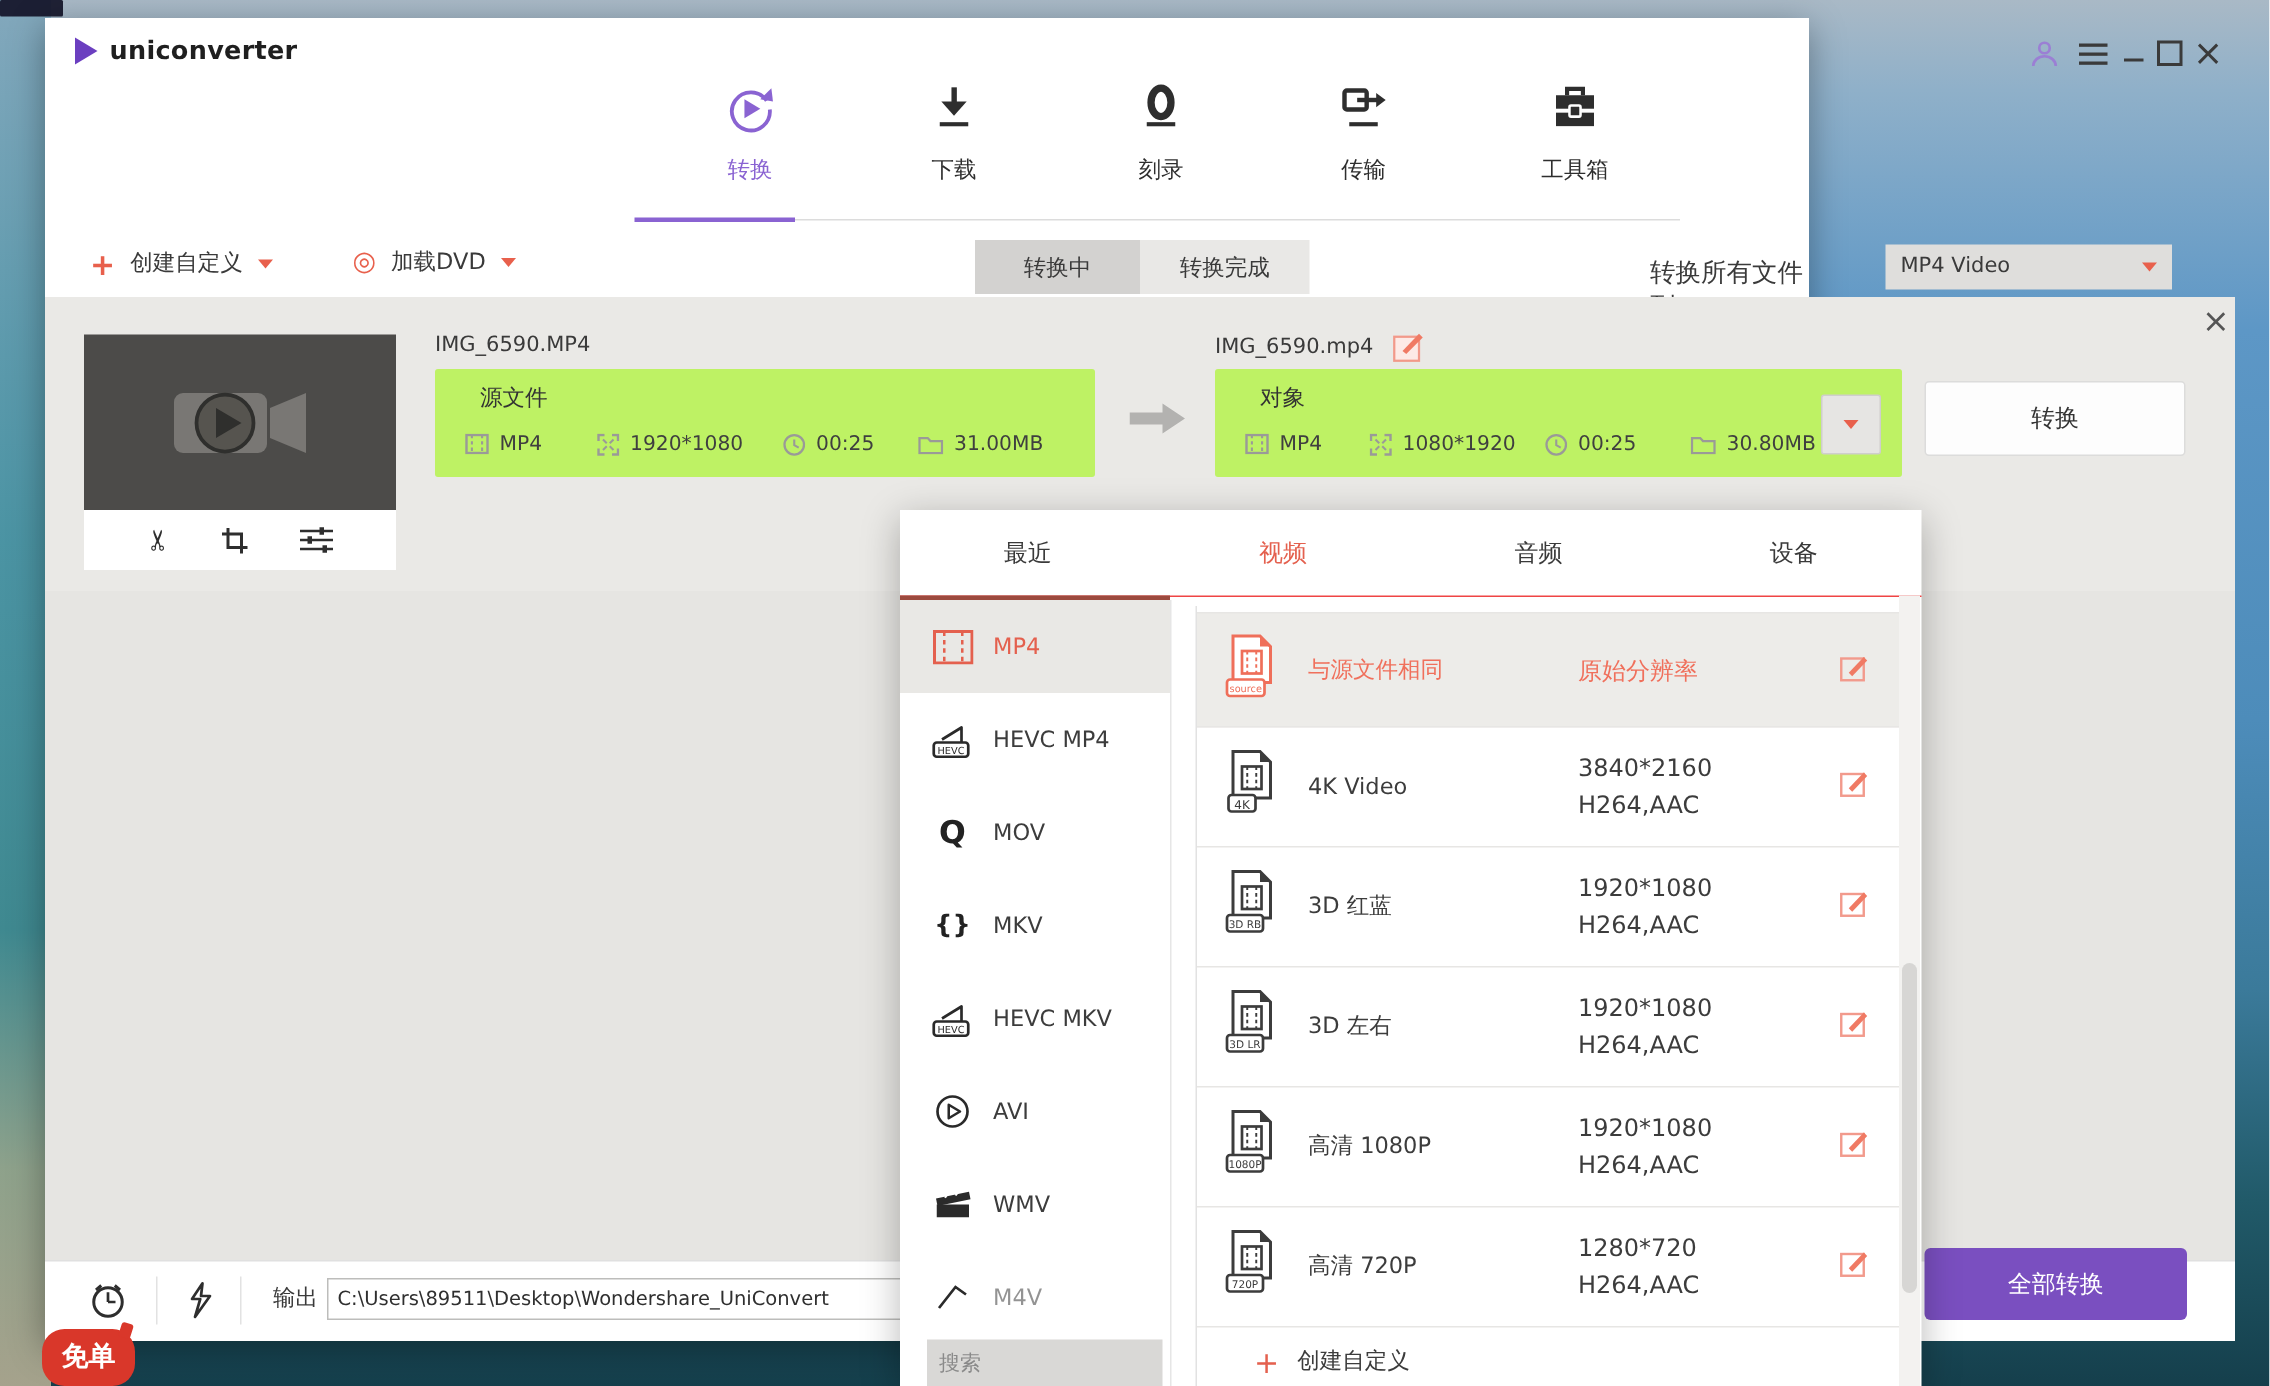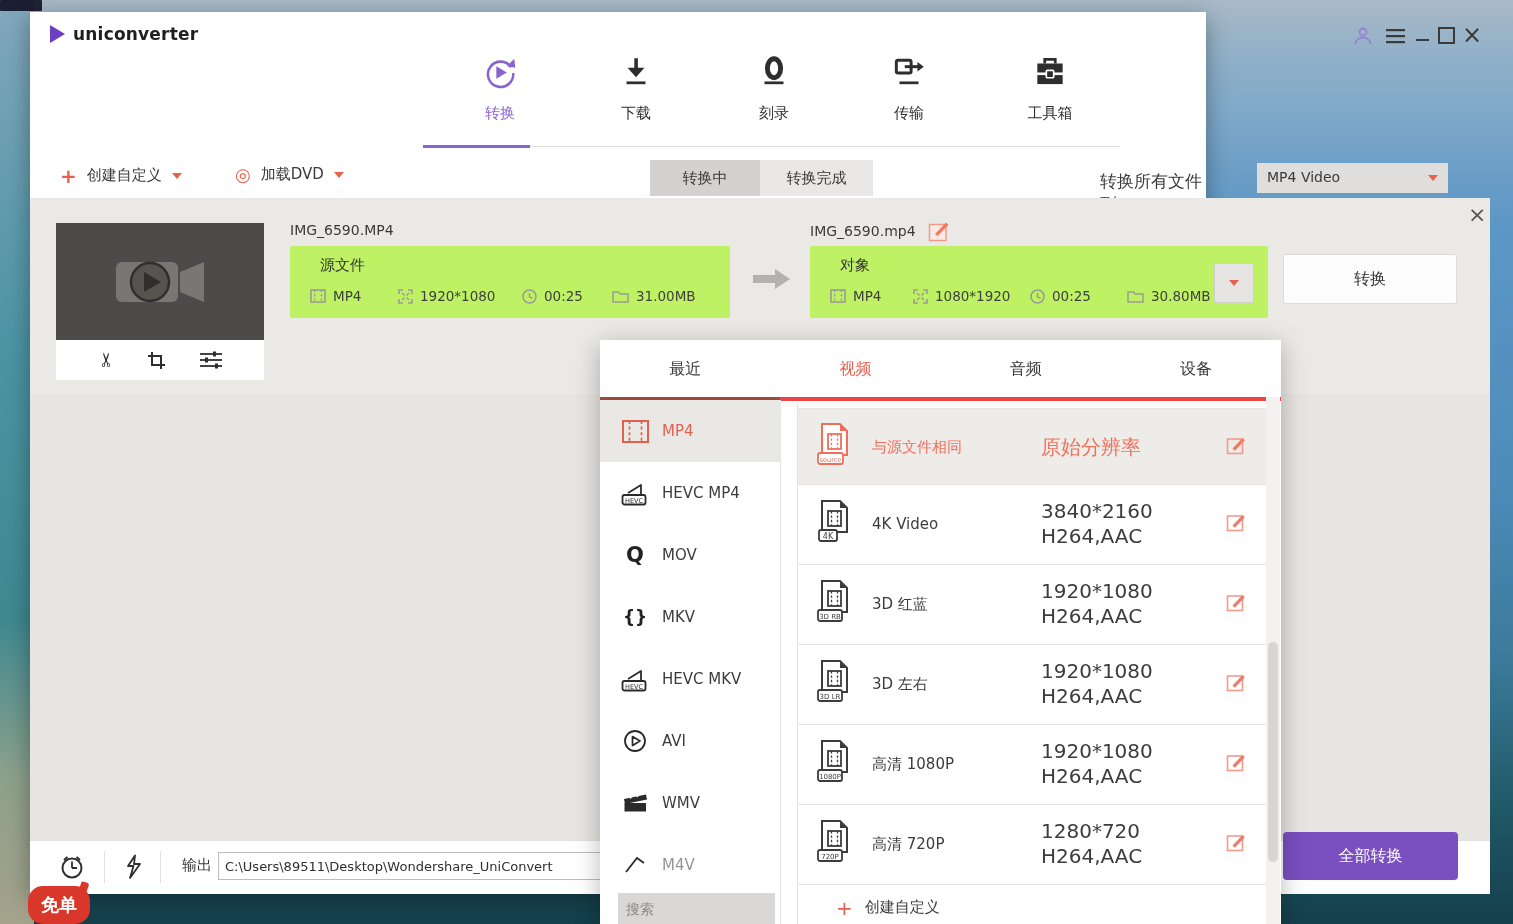--- a/index.html
+++ b/index.html
@@ -24,31 +24,31 @@
   .coral{color:#e8604c;}
   
   .card{position:absolute;left:0;top:186px;width:1460px;height:196px;background:#eae9e6;}
   .panel{position:absolute;background:#bef264;border-radius:2px;}
   .panel .ptitle{position:absolute;left:30px;top:10px;font-size:15px;color:#333;}
   .stat{position:absolute;top:42px;display:flex;align-items:center;gap:7px;font-size:13.5px;color:#3f3f3f;}
   .mainarea{position:absolute;left:0;top:382px;width:1460px;height:446px;background:#e6e5e2;}
   .btn-white{position:absolute;background:#fdfdfd;border:1px solid #dcdcdb;border-radius:3px;text-align:center;font-size:16px;color:#333;}
   
   .popup{position:absolute;left:600px;top:340px;width:681px;height:584px;background:#fff;box-shadow:0 6px 24px rgba(0,0,0,.28);z-index:50;}
-  .ptabs{position:absolute;left:0;top:0;width:100%;height:57px;display:flex;border-bottom:4px solid #ef4444;}
+  .ptabs{position:absolute;left:0;top:0;width:100%;height:57px;display:flex;border-bottom:1px solid #ef4444;}
   .ptab{flex:1;text-align:center;line-height:57px;font-size:16px;color:#3a3a3a;}
   .ptab.active{color:#e4604e;}
   .fmt{position:absolute;left:0;width:180px;height:62px;display:flex;align-items:center;}
   .fmt .fico{width:30px;margin-left:20px;display:flex;justify-content:center;align-items:center;color:#2a2a2a;}
   .fmt .flbl{margin-left:12px;font-size:15px;color:#3c3c3c;}
   .fmt.active{background:#e9e8e5;}
   .fmt.active .flbl{color:#e4604e;}
   .prow{position:absolute;left:0;width:468px;height:80px;border-bottom:1px solid #e7e6e4;}
   .prow .pname{position:absolute;left:74px;top:50%;transform:translateY(-50%);font-size:15px;color:#3c3c3c;}
-  .prow .pres{position:absolute;left:243px;top:15px;font-size:20px;color:#3c3c3c;line-height:25px;}
+  .prow .pres{position:absolute;left:254px;top:15px;font-size:16px;color:#3c3c3c;line-height:25px;}
   .prow .pico{position:absolute;left:18px;top:50%;transform:translateY(-50%);}
   .prow .pedit{position:absolute;left:428px;top:50%;transform:translateY(-50%);}
   .prow.sel{background:#edece9;border-top:1px solid #e7e6e4;}
   .prow.sel .pname,.prow.sel .pres{color:#f0705c;}
   .searchbox{position:absolute;left:18px;bottom:0;width:157px;height:31px;background:#d9d8d6;border:none;outline:none;font-size:14px;color:#6a6a6a;padding:0 8px;box-sizing:border-box;font-family:inherit;}
   .searchbox::placeholder{color:#8a8a8a;opacity:1;}
   
   .bbar{position:absolute;left:0;top:828px;width:1460px;height:53px;background:#fff;border-top:1px solid #e0e0e0;}
   .vdiv{position:absolute;top:10px;width:1px;height:32px;background:#e2e2e2;}
   .outinput{position:absolute;left:188px;top:11px;width:1040px;height:28px;border:1px solid #bdbdbb;background:#fff;font-size:13px;color:#2f2f2f;padding:0 6px;box-sizing:border-box;font-family:inherit;}

